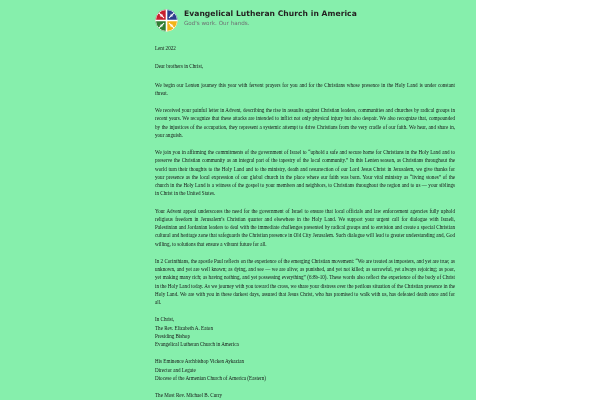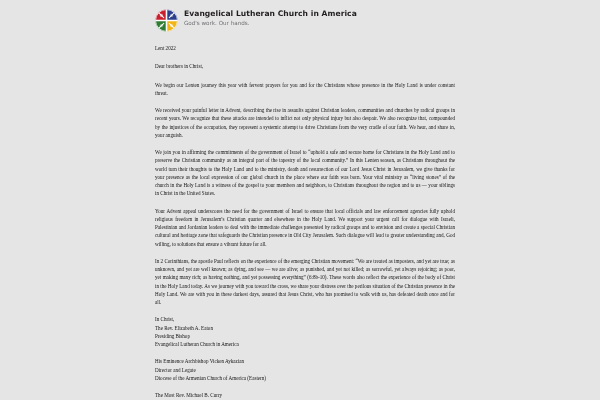--- a/index.html
+++ b/index.html
@@ -11,23 +11,23 @@
   body {
     width: 600px;
     height: 400px;
     overflow: hidden;
     font-family: "Liberation Serif", "DejaVu Serif", serif;
     color: #1a1a1a;
   }
 
   .page {
     position: relative;
-    width: 600px;
+    width: 476px;
     height: 400px;
-    background: #e5e5e5;
+    background: #86efac;
     box-sizing: border-box;
   }
 
   .letter {
     position: absolute;
     left: 155px;
     top: 8px;
     width: 300px;
   }
 

